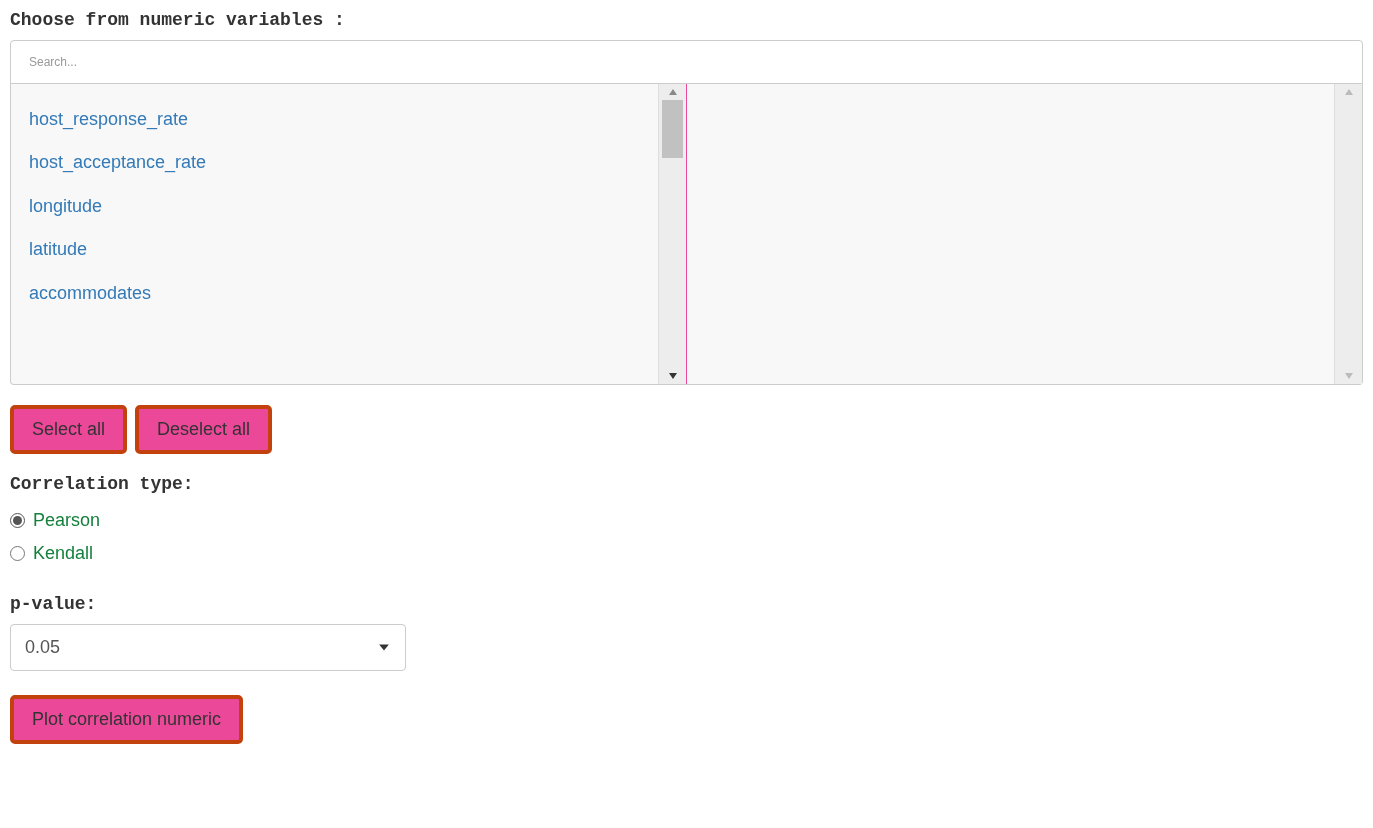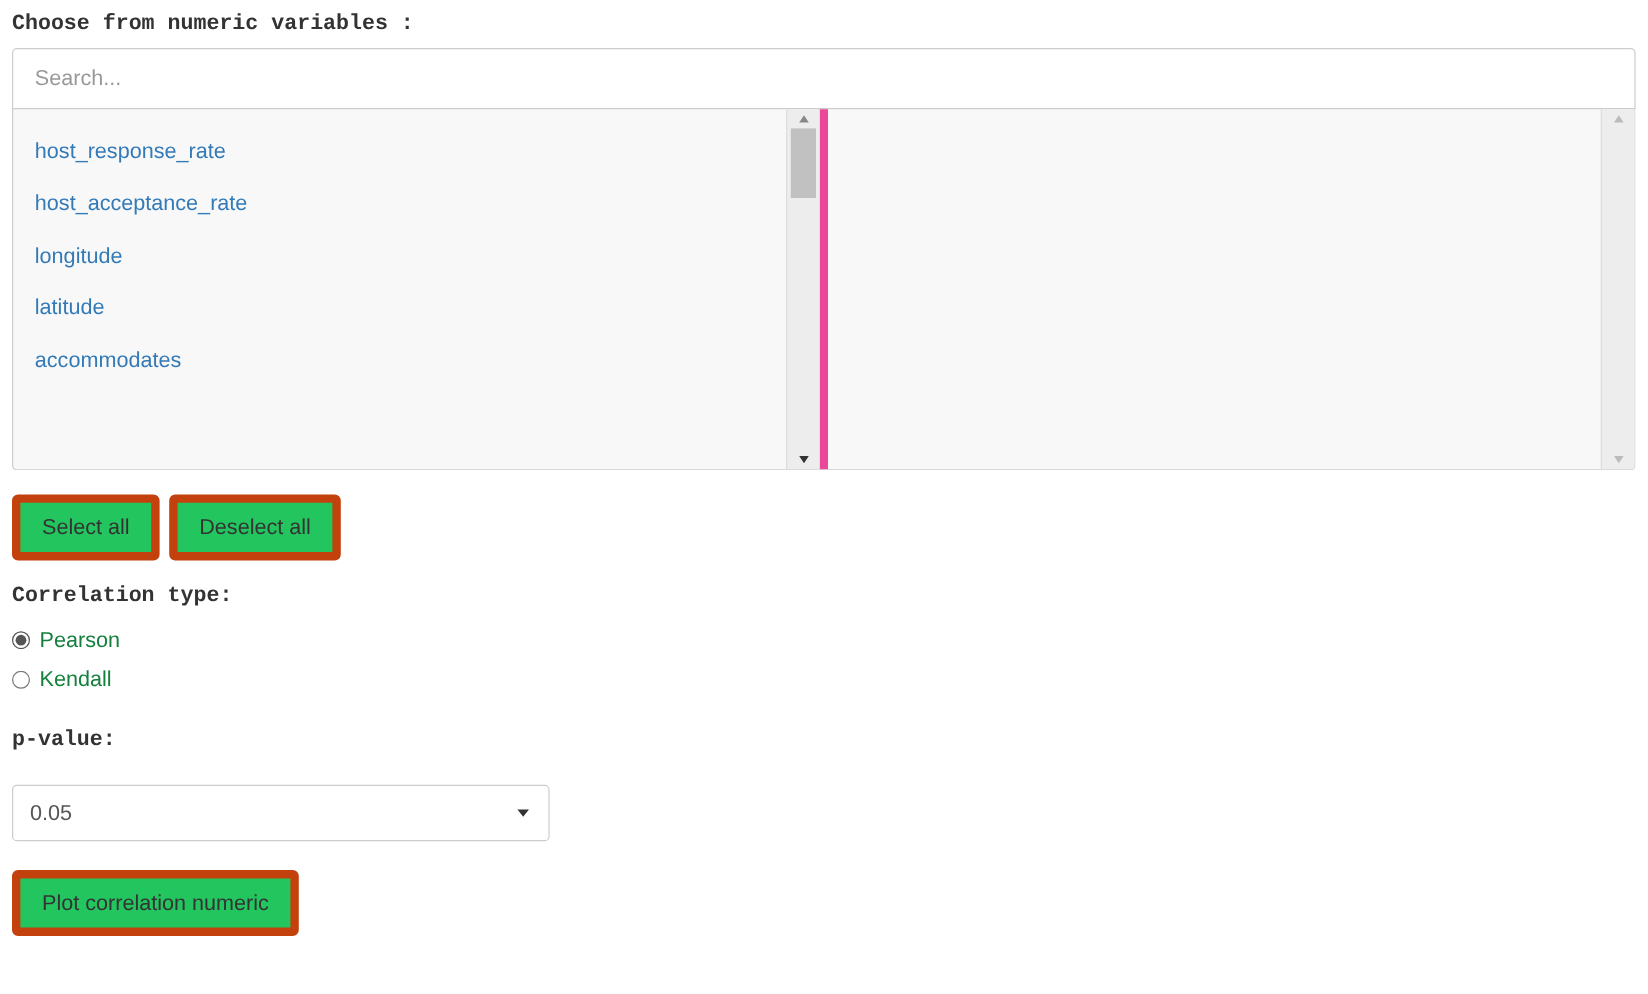--- a/index.html
+++ b/index.html
@@ -17,21 +17,21 @@
     .section-label {
       font-weight: bold;
       color: #333;
       margin-bottom: 10px;
       font-size: 18px;
       font-family: Liberation Mono, monospace;
     }
     .search-input {
       width: 100%;
       padding: 14px 18px;
-      font-size: 18px;
+      font-size: 12px;
       border: 1px solid #ccc;
       border-top-left-radius: 4px;
       border-top-right-radius: 4px;
       outline: none;
       color: #555;
       background: #fff;
       margin: 0;
     }
     .search-input::placeholder {
       color: #999;
@@ -46,21 +46,21 @@
     .dual-list {
       display: flex;
       height: 300px;
     }
     .list-pane {
       flex: 1;
       position: relative;
       display: flex;
     }
     .list-pane:first-child {
-      border-right: 7px solid #ec4899;
+      border-right: 1px solid #ec4899;
     }
     .list-items {
       flex: 1;
       overflow-y: auto;
       padding: 14px 18px;
       scrollbar-width: none;
     }
     .list-items::-webkit-scrollbar {
       display: none;
     }
@@ -102,23 +102,23 @@
       border-radius: 0;
     }
     .btn-row {
       margin-top: 20px;
       display: flex;
       gap: 8px;
     }
     .btn {
       padding: 10px 18px;
       font-size: 18px;
-      border: 7px solid #c2410c;
+      border: 4px solid #c2410c;
       border-radius: 5px;
-      background: #22c55e;
+      background: #ec4899;
       color: #333;
       cursor: pointer;
     }
     .corr-section {
       margin-top: 20px;
     }
     .radio-group {
       margin-top: 10px;
     }
     .radio-item {
@@ -136,23 +136,23 @@
     }
     .radio-item label {
       font-size: 18px;
       color: #15803d;
       cursor: pointer;
     }
     .pvalue-section {
       margin-top: 24px;
     }
     .select-wrapper {
-      margin-top: 27px;
-      position: relative;
-      width: 448px;
+      margin-top: 10px;
+      position: relative;
+      width: 396px;
     }
     .select-box {
       width: 100%;
       padding: 12px 40px 12px 14px;
       font-size: 18px;
       border: 1px solid #ccc;
       border-radius: 4px;
       background: #fff;
       color: #555;
       cursor: pointer;

